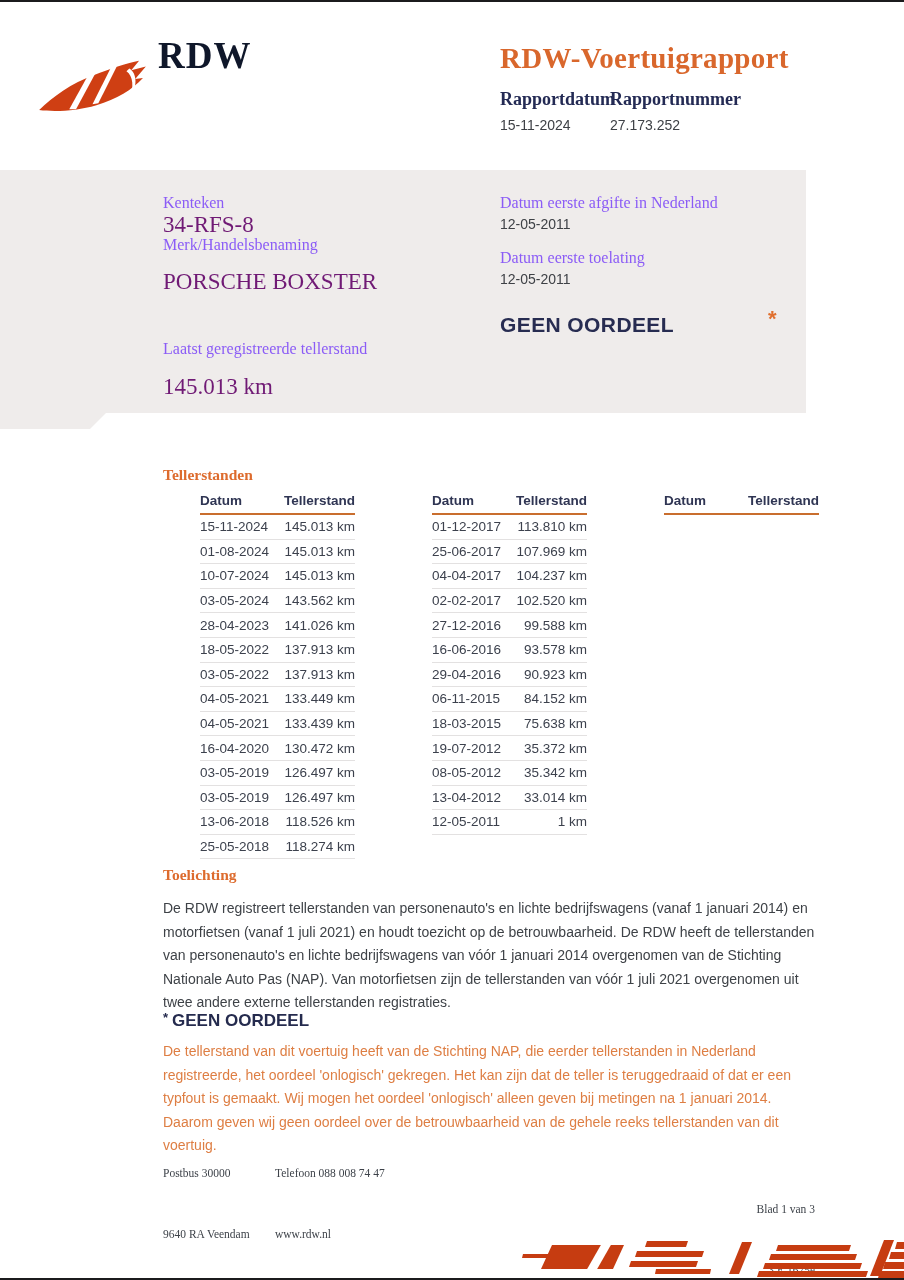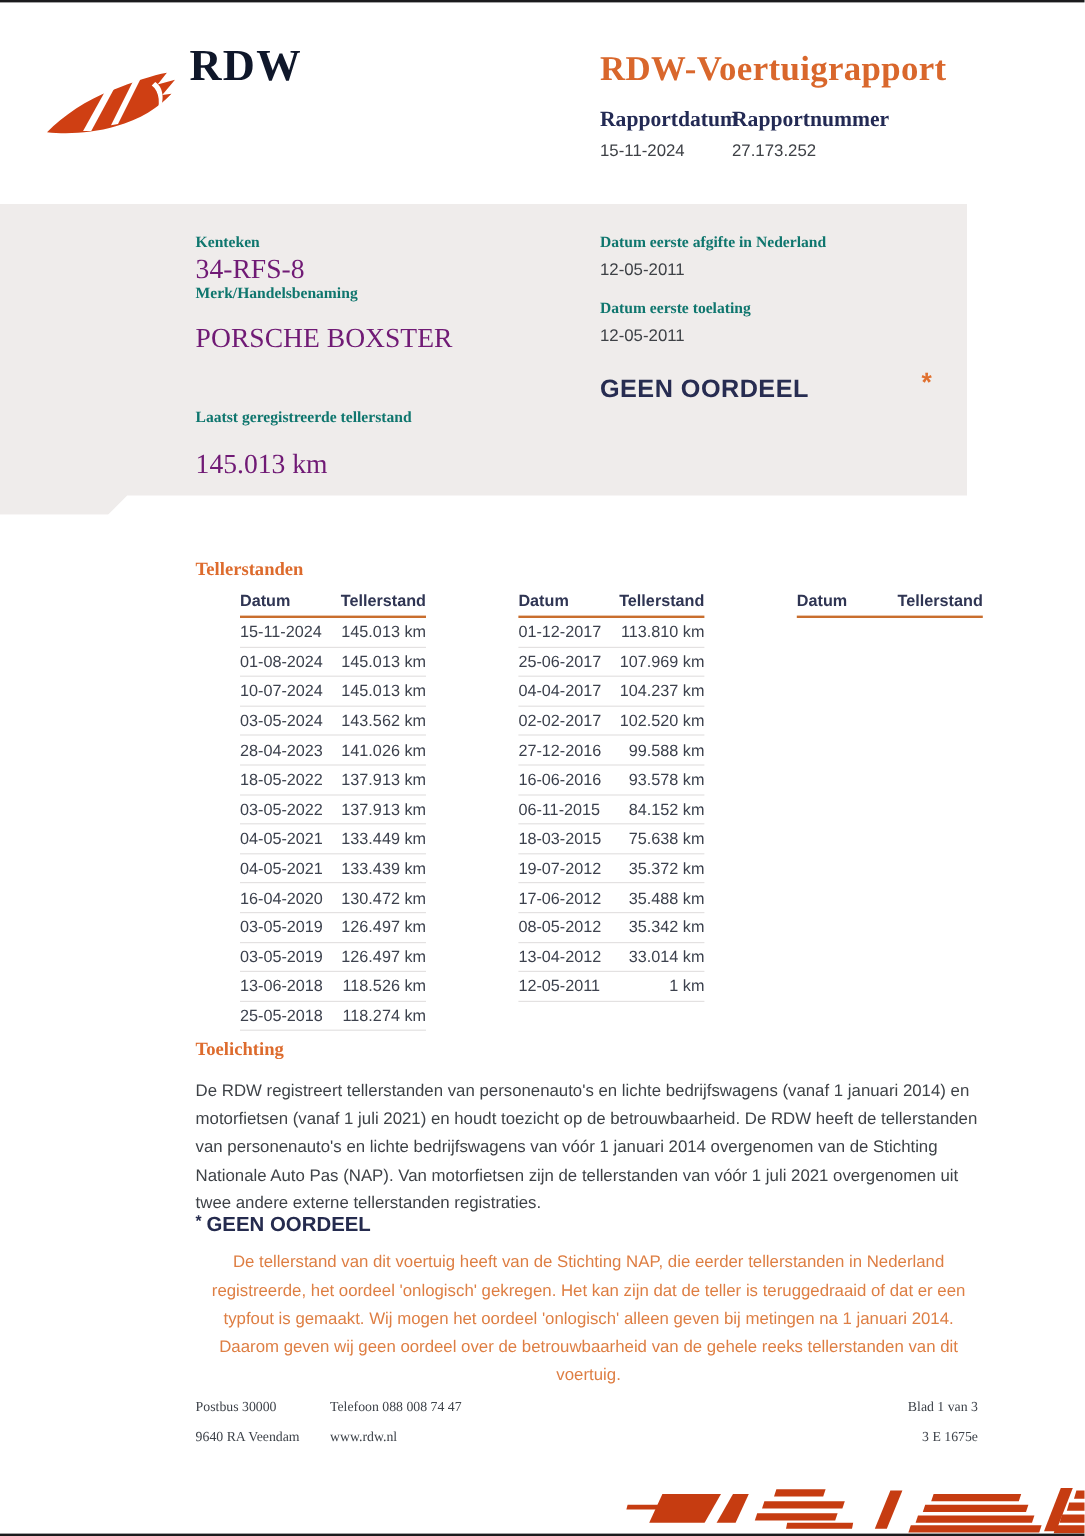--- a/index.html
+++ b/index.html
@@ -31,22 +31,22 @@
   }
   .meta-value { margin-top:7px; font-size:14px; color:#3e4146; }
 
   
   .panel {
     position:absolute; top:170px; left:0; width:806px; height:259px;
     background:#efeceb;
     clip-path: polygon(0 0, 100% 0, 100% 243px, 106px 243px, 90px 259px, 0 259px);
   }
   .plabel {
-    position:absolute; font-family:"Liberation Serif", serif; font-weight:700;
-    font-size:13px; color:#0f766e;
+    position:absolute; font-family:"Liberation Serif", serif; font-weight:400;
+    font-size:16px; color:#8b5cf6;
   }
   .pvalue-serif {
     position:absolute; font-family:"Liberation Serif", serif;
     font-size:23px; color:#701a75;
   }
   .pvalue-sans { position:absolute; font-size:14px; color:#3e4146; }
   .verdict {
     position:absolute; left:500px; top:143px;
     font-size:21px; font-weight:700; color:#272c51; letter-spacing:0.4px;
   }
@@ -73,28 +73,28 @@
     height:24.6px; border-bottom:1px solid #e3e1e1;
     font-size:13.5px; color:#3c414d;
   }
 
   
   .toelichting { position:absolute; top:866px; left:163px; width:655px; }
   .toelichting p { margin-top:13px; font-size:14px; line-height:23.5px; color:#3e4247; }
   .oordeel { position:absolute; top:1010px; left:163px; width:655px; }
   .oordeel-head { font-size:17px; font-weight:700; color:#252b4e; }
   .oordeel-star { font-size:13px; vertical-align:4px; margin-right:4px; }
-  .oordeel p { margin-top:9px; font-size:14px; line-height:23.5px; color:#de7e43;text-align:center; }
+  .oordeel p { margin-top:9px; font-size:14px; line-height:23.5px; color:#de7e43; }
 
   
   .footer { position:absolute; top:1167px; left:163px; width:652px; }
   .frow { display:flex; font-size:11.5px; color:#3d4249; margin-bottom:13px;font-family:Liberation Serif, serif; }
   .fcell-1 { width:112px; }
   .fcell-2 { flex:1; }
-  .fcell-3 { text-align:right; }
+  .fcell-3 { text-align:right;margin-top:36px; }
 
   
   .speed { position:absolute; right:0; bottom:2px; }
 </style>
 </head>
 <body>
 
 <div class="page">
   <div class="edge top"></div>
 
@@ -229,34 +229,34 @@
             </div>
             <div class="trow">
               <span>27-12-2016</span>
               <span>99.588 km</span>
             </div>
             <div class="trow">
               <span>16-06-2016</span>
               <span>93.578 km</span>
             </div>
             <div class="trow">
+              <span>29-04-2016</span>
+              <span>90.923 km</span>
+            </div>
+            <div class="trow">
               <span>06-11-2015</span>
               <span>84.152 km</span>
             </div>
             <div class="trow">
               <span>18-03-2015</span>
               <span>75.638 km</span>
             </div>
             <div class="trow">
               <span>19-07-2012</span>
               <span>35.372 km</span>
-            </div>
-            <div class="trow">
-              <span>17-06-2012</span>
-              <span>35.488 km</span>
             </div>
             <div class="trow">
               <span>08-05-2012</span>
               <span>35.342 km</span>
             </div>
             <div class="trow">
               <span>13-04-2012</span>
               <span>33.014 km</span>
             </div>
             <div class="trow">

